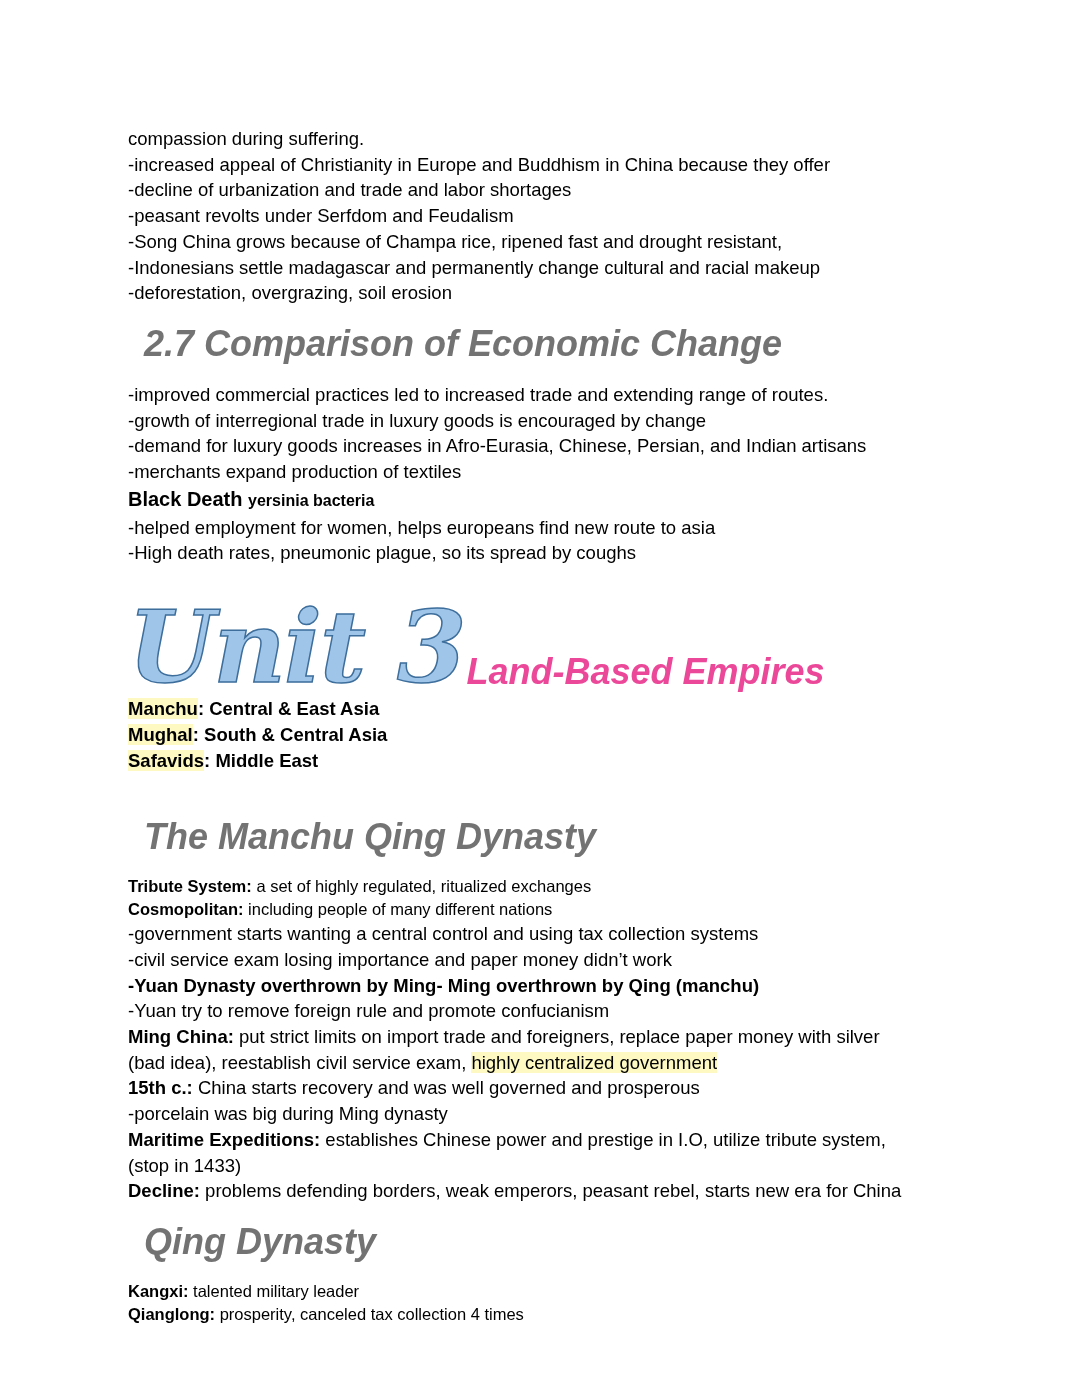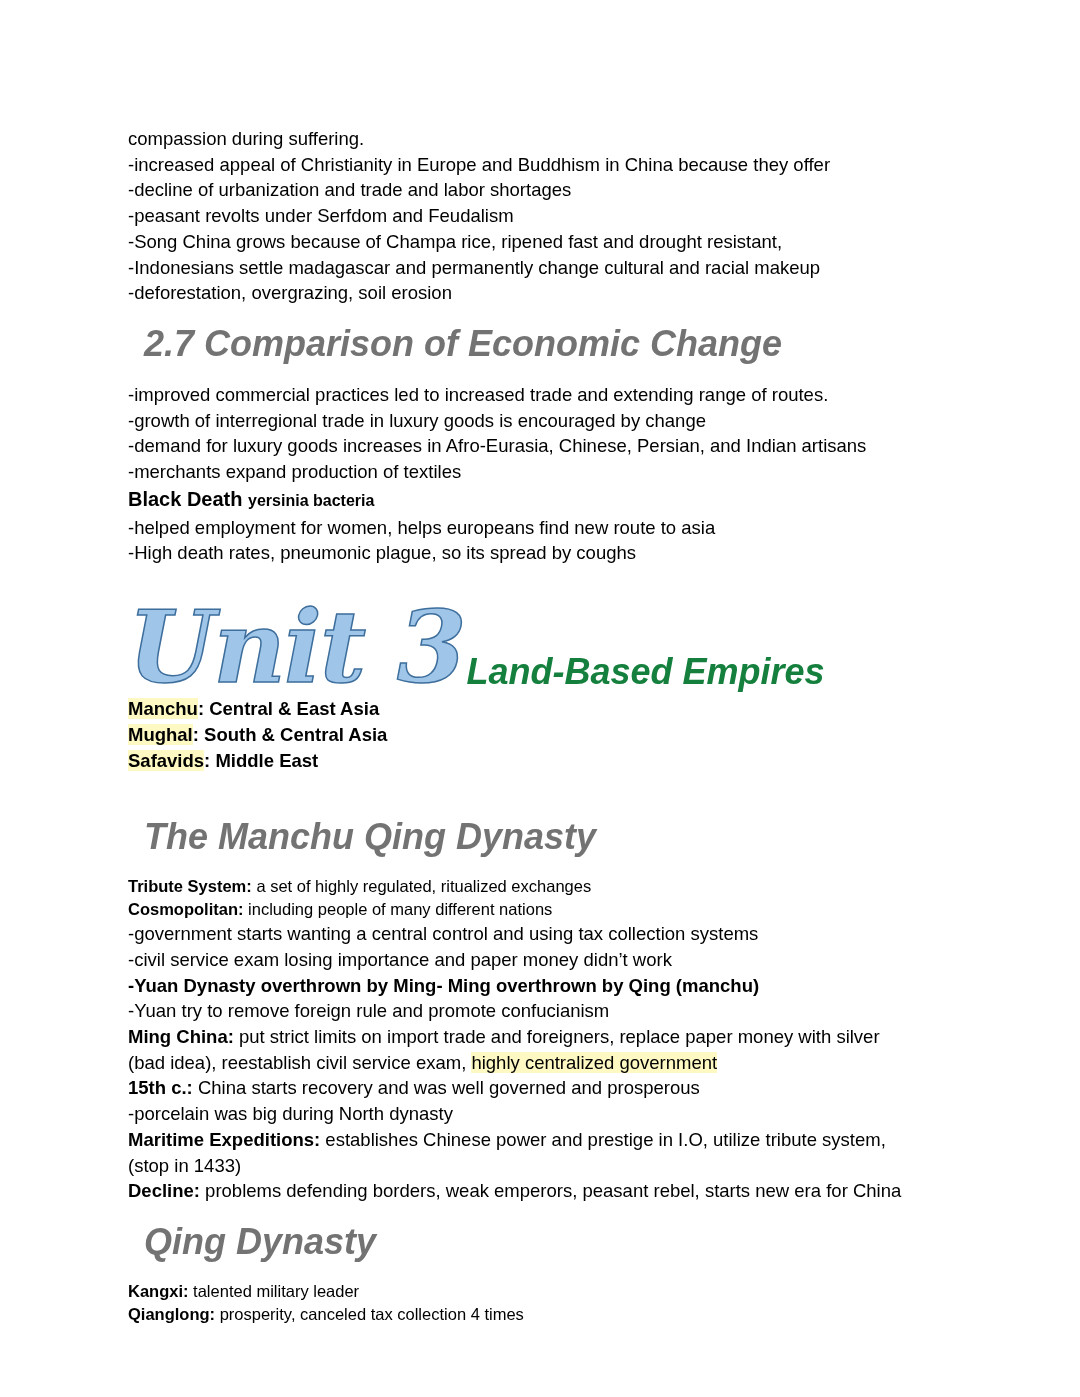--- a/index.html
+++ b/index.html
@@ -9,21 +9,21 @@
   .line { font-size: 18.5px; line-height: 25.7px; white-space: nowrap; }
   .small { font-size: 16.5px; line-height: 23px; white-space: nowrap; }
   .h2 { font-size: 36px; font-weight: bold; font-style: italic; color: #737373;
         line-height: 44px; margin: 16px; white-space: nowrap; }
   b { font-weight: bold; }
   .hl { background: #fef9c3; }
   .unit-row { display: flex; align-items: flex-end; height: 96px; margin-top: 30px; }
   .unit-big { font-family: "DejaVu Serif", serif; font-style: italic; font-weight: bold;
               font-size: 100px; line-height: 90px; color: #9fc5e8;
               -webkit-text-stroke: 1.5px #3d6e9c; letter-spacing: -2px; }
-  .unit-sub { font-size: 36px; font-weight: bold; font-style: italic; color: #15803d;
+  .unit-sub { font-size: 36px; font-weight: bold; font-style: italic; color: #ec4899;
               line-height: 36px; margin-left: 2px; margin-bottom: 2px; }
   .empire { font-size: 18.5px; line-height: 25.7px; font-weight: bold; white-space: nowrap; }
   .gap { height: 26px; }
 </style>
 </head>
 <body>
 
 <div class="page">
 
   <div>
@@ -83,21 +83,21 @@
     <div class="line">-Yuan try to remove foreign rule and promote confucianism</div>
     <div class="line">
       <b>Ming China:</b><span> put strict limits on import trade and foreigners, replace paper money with silver</span>
     </div>
     <div class="line">
       <span>(bad idea), reestablish civil service exam, </span><span class="hl">highly centralized government</span>
     </div>
     <div class="line">
       <b>15th c.:</b><span> China starts recovery and was well governed and prosperous</span>
     </div>
-    <div class="line">-porcelain was big during North dynasty</div>
+    <div class="line">-porcelain was big during Ming dynasty</div>
     <div class="line">
       <b>Maritime Expeditions:</b><span> establishes Chinese power and prestige in I.O, utilize tribute system,</span>
     </div>
     <div class="line">(stop in 1433)</div>
     <div class="line">
       <b>Decline:</b><span> problems defending borders, weak emperors, peasant rebel, starts new era for China</span>
     </div>
   </div>
 
   <h2 class="h2">Qing Dynasty</h2>

